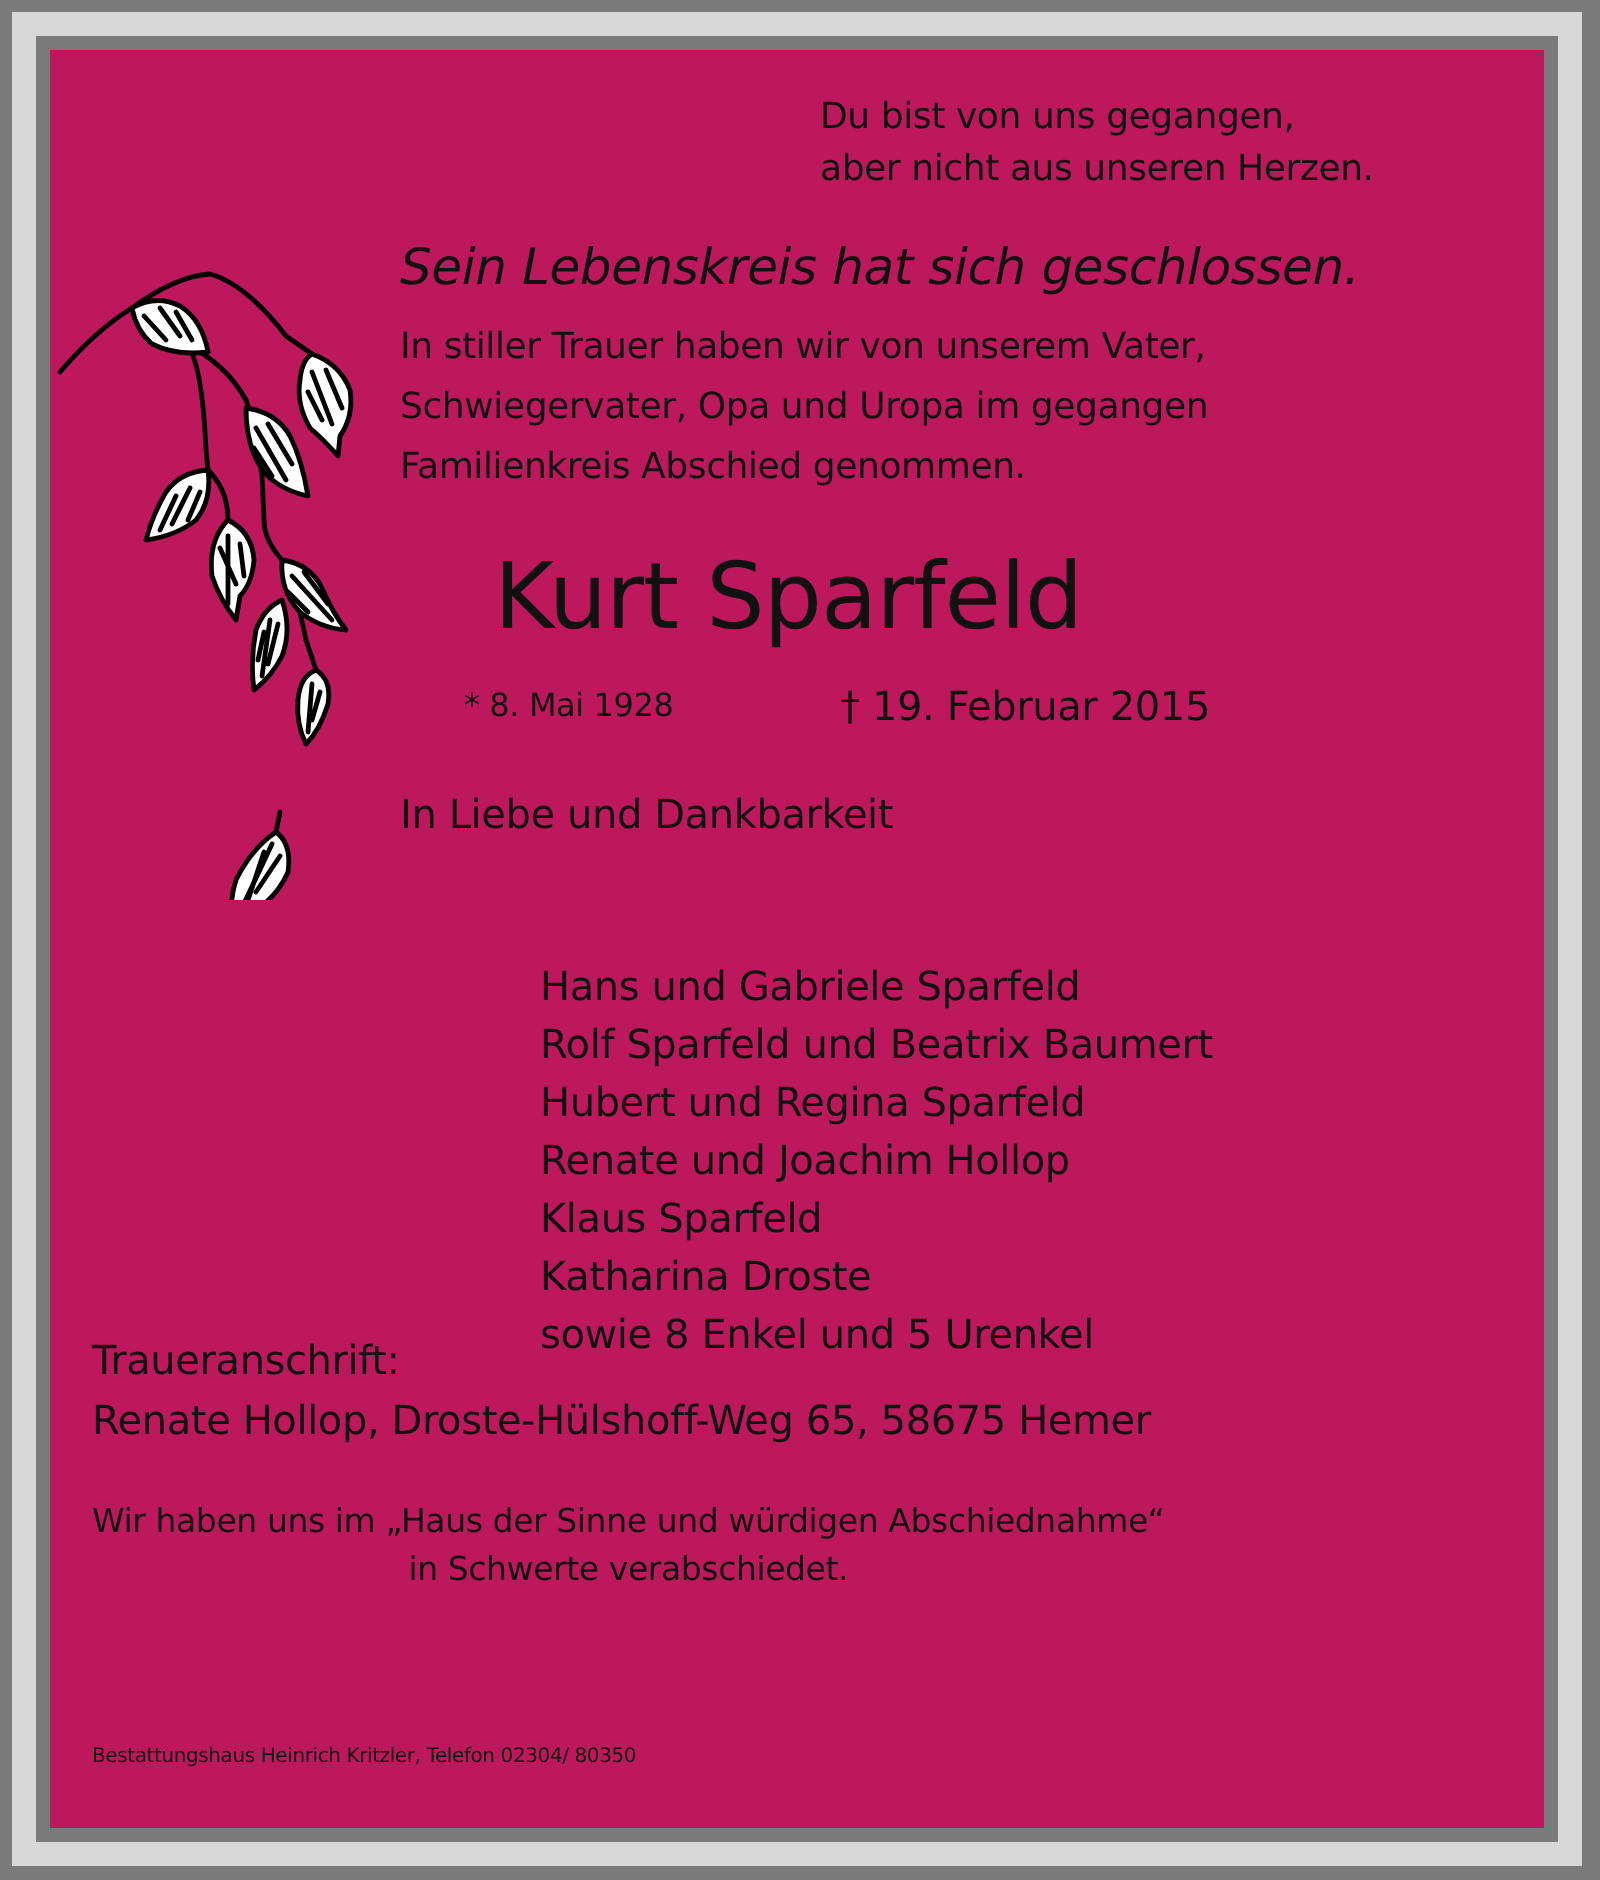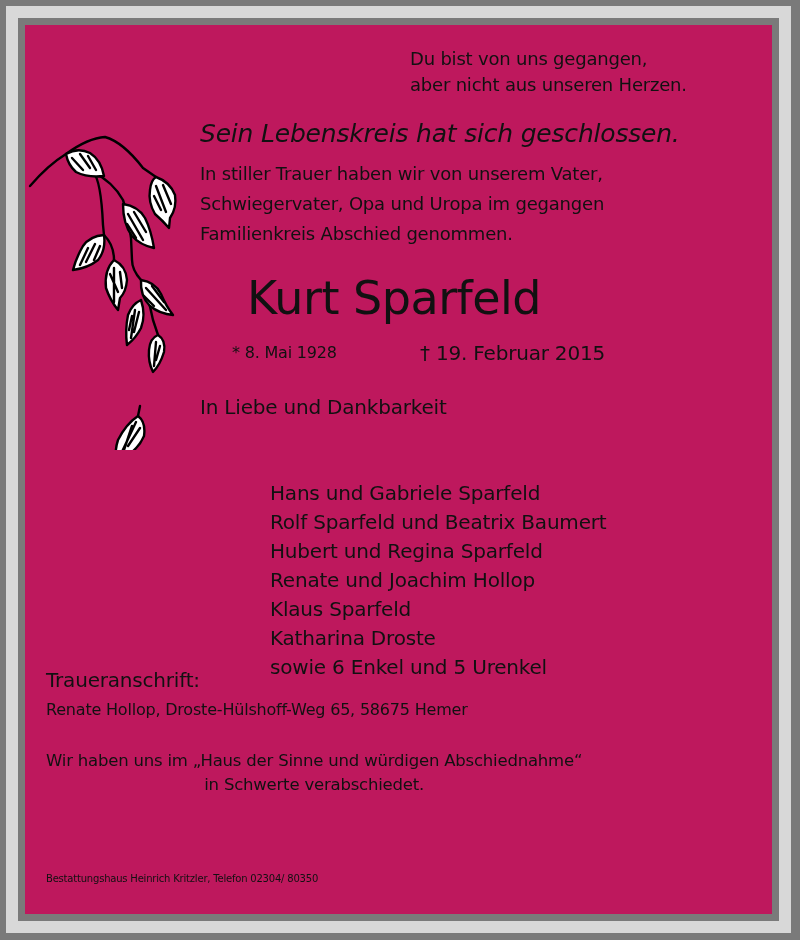--- a/index.html
+++ b/index.html
@@ -27,21 +27,21 @@
     .motto { left: 385px; top: 21px; font-size: 18px; line-height: 26px; }
     .intro1 { left: 175px; top: 94px; font-size: 25px; line-height: 30px; font-style: italic; }
     .intro2 { left: 175px; top: 134px; font-size: 18px; line-height: 30px; }
     .name { left: 222px; top: 245px; font-size: 46px; line-height: 56px; letter-spacing: -0.5px; }
     .born { left: 207px; top: 313px; font-size: 16px; line-height: 30px; }
     .died { left: 395px; top: 313px; font-size: 20px; line-height: 30px; }
     .love { left: 175px; top: 367px; font-size: 20px; line-height: 30px; text-align: right; }
     .mourners { left: 245px; top: 418px; font-size: 20px; line-height: 29px; margin-top: 36px; }
     .mourners div { height: 29px; }
     .addr-label { left: 21px; top: 641px; font-size: 20px; line-height: 28px; }
-    .addr { left: 21px; top: 671px; font-size: 16px; line-height: 28px; }
+    .addr { left: 21px; top: 671px; font-size: 20px; line-height: 28px; }
     .farewell { left: 21px; top: 724px; font-size: 16.5px; line-height: 24px; text-align: center; }
     .burial { left: 21px; top: 788px; font-size: 16.5px; line-height: 24px; }
     .undertaker { left: 21px; top: 844px; font-size: 10px; line-height: 20px; }
     .branch { position: absolute; left: 3px; top: 95px; width: 160px; height: 330px; }
   </style>
 </head>
 <body>
 
 <div class="gap"></div>
 <div class="inner-border"></div>
@@ -104,21 +104,21 @@
 
   <div class="t love">In Liebe und Dankbarkeit</div>
 
   <div class="t mourners">
     <div>Hans und Gabriele Sparfeld</div>
     <div>Rolf Sparfeld und Beatrix Baumert</div>
     <div>Hubert und Regina Sparfeld</div>
     <div>Renate und Joachim Hollop</div>
     <div>Klaus Sparfeld</div>
     <div>Katharina Droste</div>
-    <div>sowie 6 Enkel und 5 Urenkel</div>
+    <div>sowie 8 Enkel und 5 Urenkel</div>
   </div>
 
   <div class="t addr-label">Traueranschrift:</div>
   <div class="t addr">Renate Hollop, Droste-Hülshoff-Weg 65, 58675 Hemer</div>
 
   <div class="t farewell">
     <div>Wir haben uns im „Haus der Sinne und würdigen Abschiednahme“</div>
     <div>in Schwerte verabschiedet.</div>
   </div>
 

